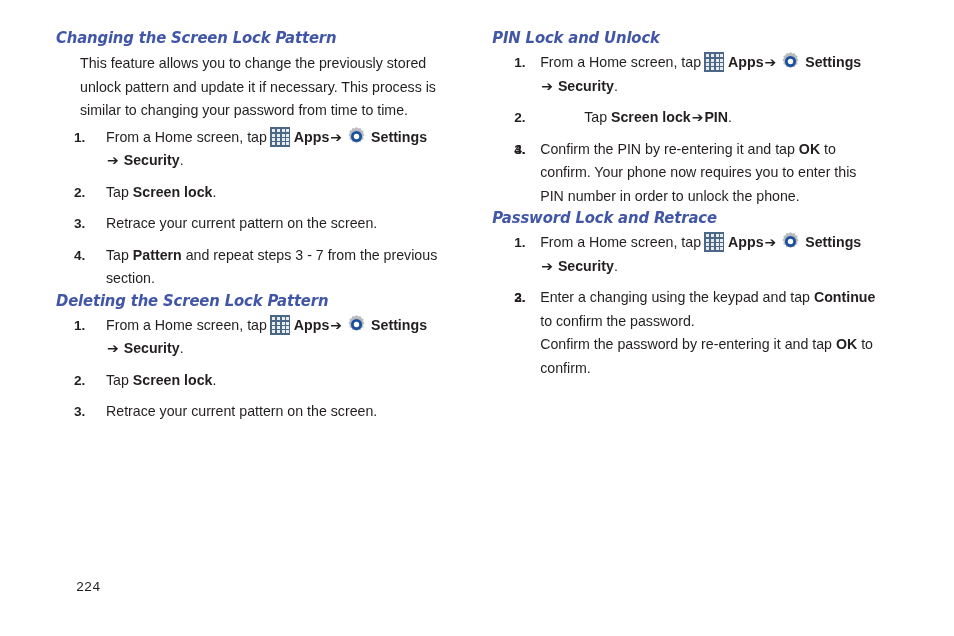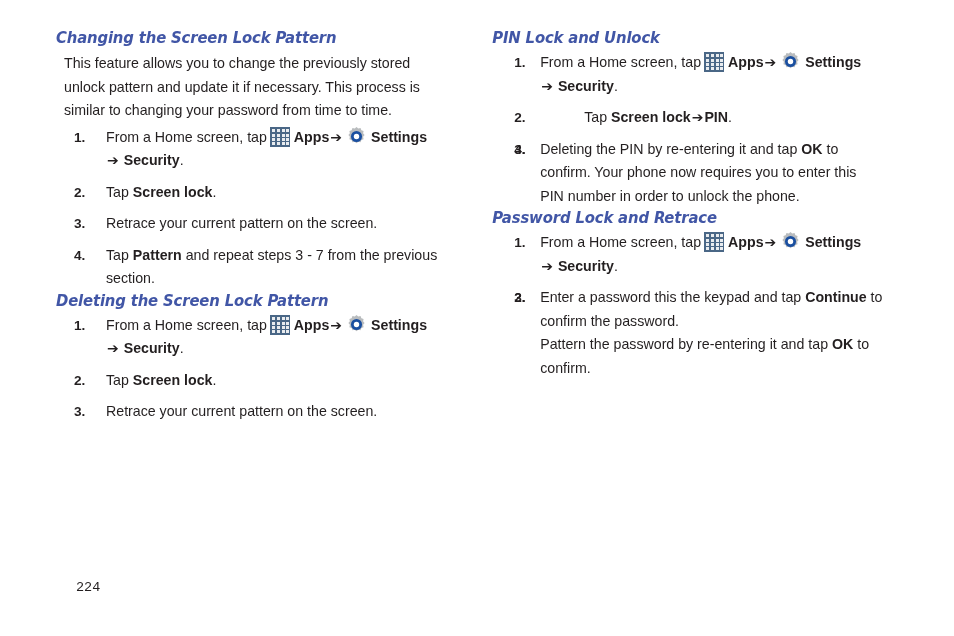--- a/index.html
+++ b/index.html
@@ -56,21 +56,21 @@
     padding: 0;
     letter-spacing: -0.15px;
     line-height: 20px;
     white-space: nowrap;
   }
   .heading-gap-top { margin-top: 21px; }
 
   p.intro {
     font-size: 14.2px;
     line-height: 23.5px;
-    margin: 4px 0 0 0;
+    margin: 4px 0 0 16px;
     padding-left: 8px;
     color: #231f20;
     max-width: 392px;
   }
 
   ol.steps {
     list-style: none;
     margin: 3px 0 0 0;
     padding: 0;
   }
@@ -239,21 +239,21 @@
           <span class="num">2.</span>
           <span class="nowrap"><span>Tap </span><b>Screen lock</b><span class="arrow">➔</span><b>PIN</b><span>.</span></span>
         </li>
 
         <li>
           <span class="num">3.</span>
         </li>
 
         <li>
           <span class="num">4.</span>
-          <span><span>Deleting the PIN by re-entering it and tap </span><b>OK</b><span> to confirm. Your phone now requires you to enter this PIN number in order to unlock the phone.</span></span>
+          <span><span>Confirm the PIN by re-entering it and tap </span><b>OK</b><span> to confirm. Your phone now requires you to enter this PIN number in order to unlock the phone.</span></span>
         </li>
 
       </ol>
 
       <h2 class="heading heading-gap-top">Password Lock and Retrace</h2>
 
       <ol class="steps">
 
         <li>
           <span class="num">1.</span>
@@ -263,21 +263,21 @@
                   <circle cx="12" cy="12" r="3.1" fill="#ffffff"></circle>
                 </svg></span><b>Settings</b><span class="sub-line"><span class="arrow">➔</span> <b>Security</b><span>.</span></span></span>
         </li>
 
         <li>
           <span class="num">2.</span>
         </li>
 
         <li>
           <span class="num">3.</span>
-          <span><span>Enter a password this the keypad and tap </span><b>Continue</b><span> to confirm the password.</span><span class="sub-line"><span>Pattern the password by re-entering it and tap </span><b>OK</b><span> to confirm.</span></span></span>
+          <span><span>Enter a changing using the keypad and tap </span><b>Continue</b><span> to confirm the password.</span><span class="sub-line"><span>Confirm the password by re-entering it and tap </span><b>OK</b><span> to confirm.</span></span></span>
         </li>
 
       </ol>
     </div>
 
   </div>
 
   <div class="page-number">224</div>
 
 </div>

